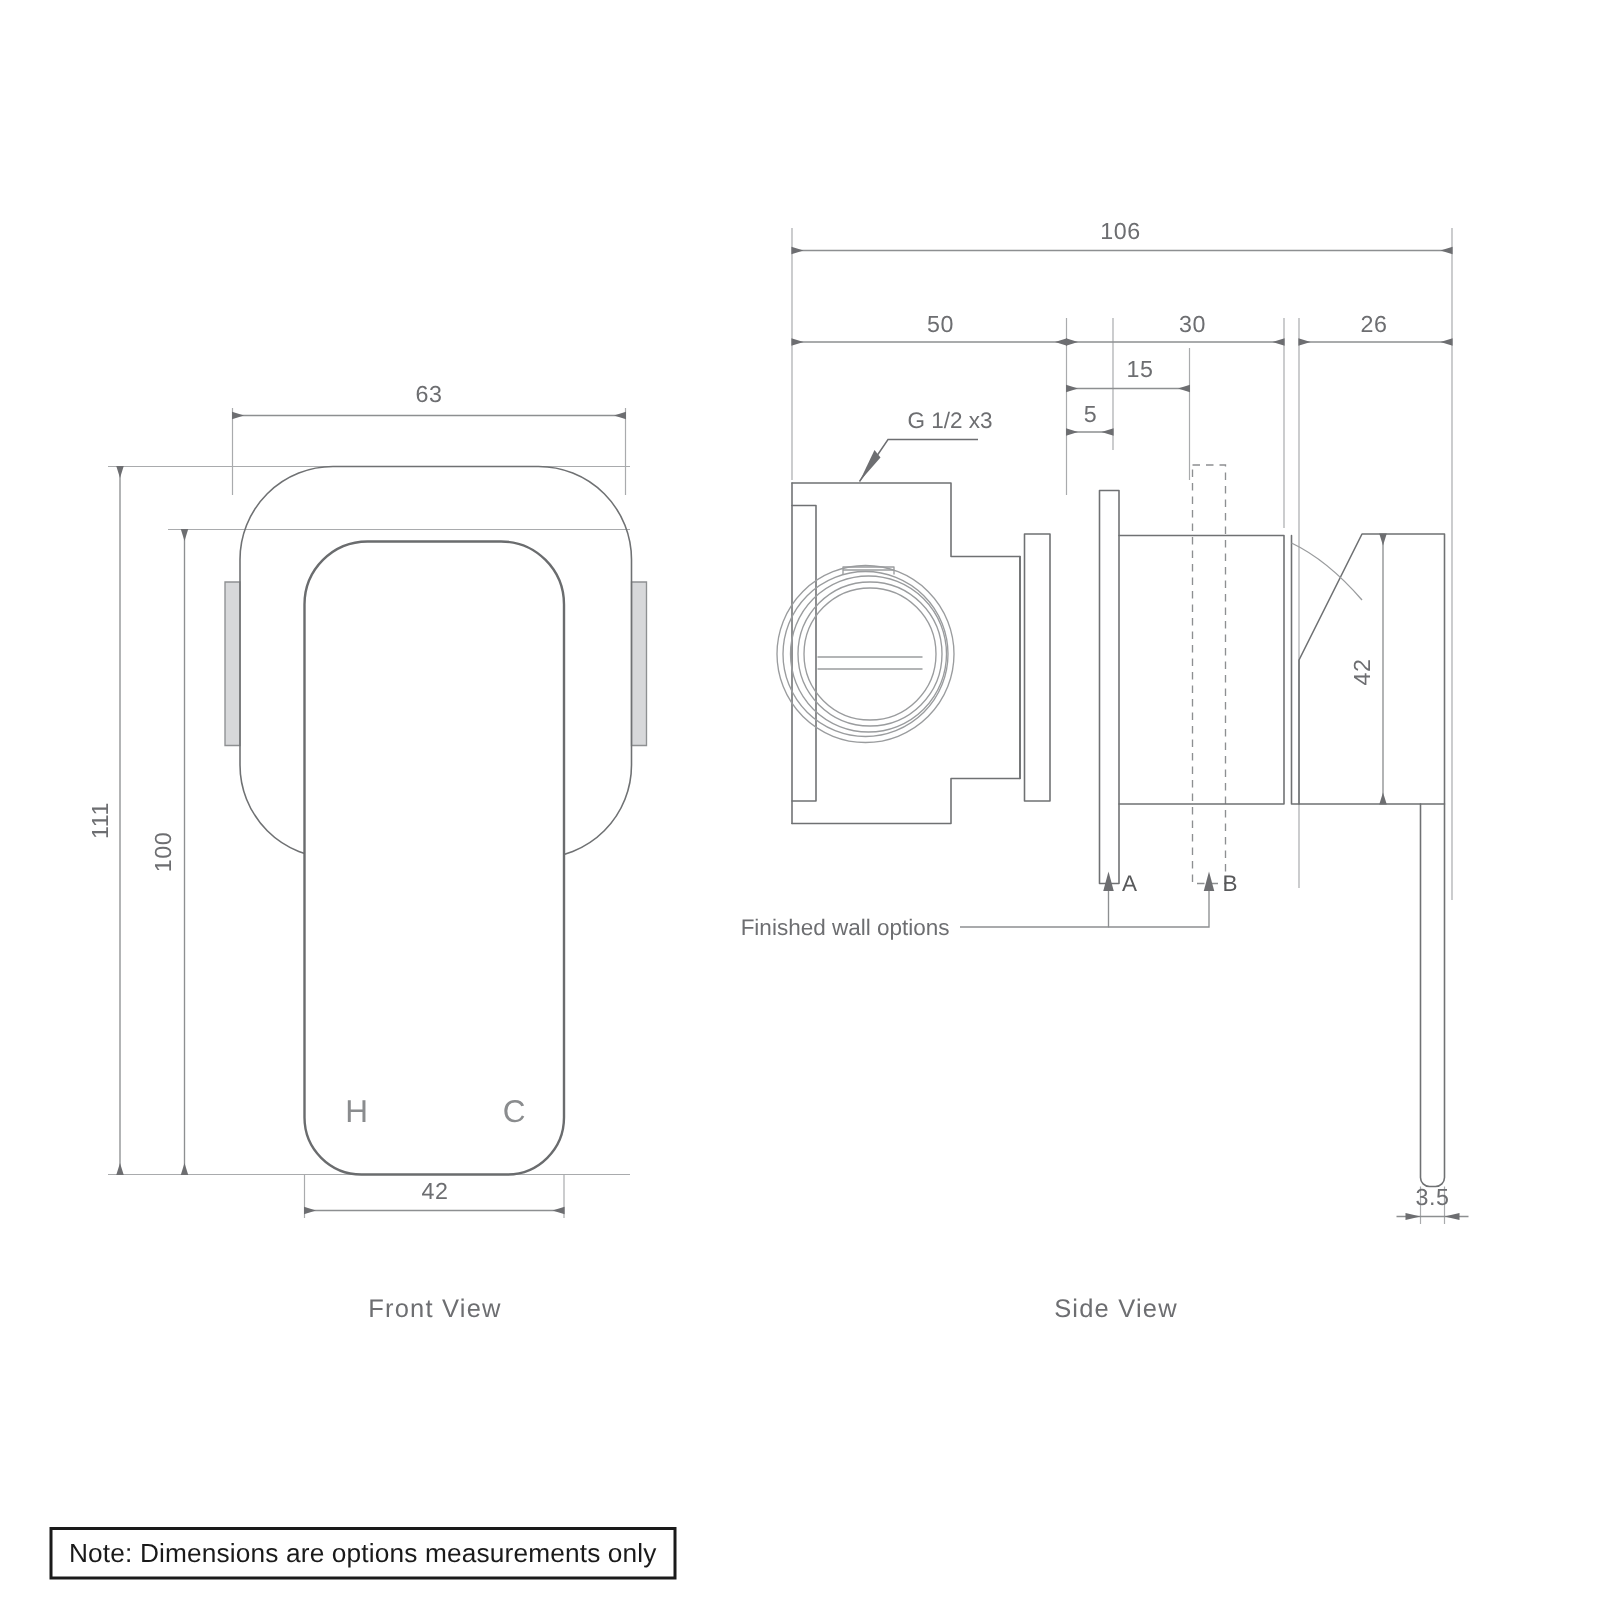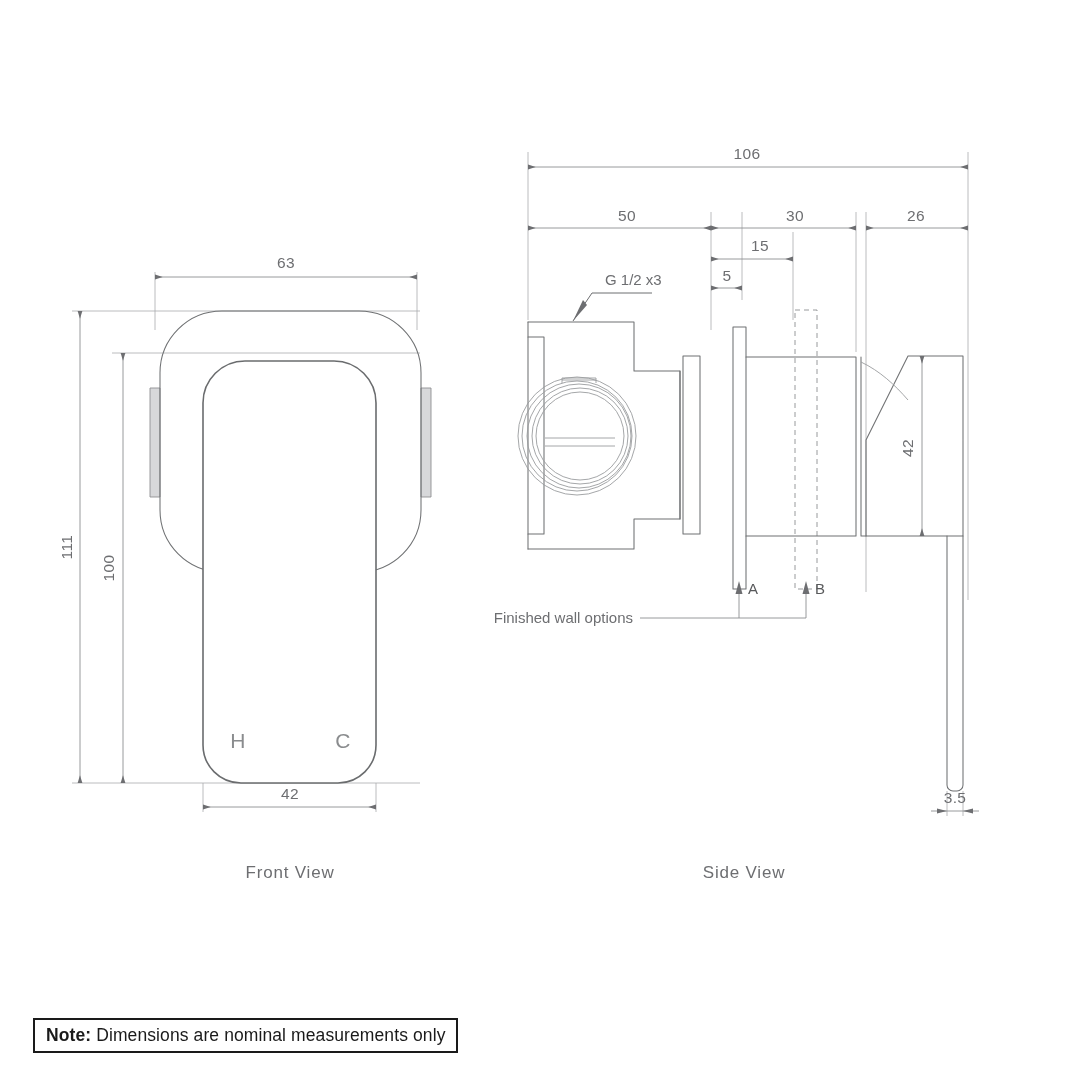--- a/index.html
+++ b/index.html
@@ -109,21 +109,21 @@
     border: 2.2px solid #1a1a1a;
     padding: 5px 11px 6px 11px;
     background: #ffffff;
     font-size: 17.5px;
     color: #1a1a1a;
     letter-spacing: 0.1px;
     white-space: nowrap;
     line-height: 1.15;
   }
   #note-box .note-strong {
-    font-weight: bold;
+    font-weight: normal;
   }
 </style>
 </head>
 <body>
 
 <div id="drawing-root">
 <svg class="sheet" viewBox="0 0 1080 1080" xmlns="http://www.w3.org/2000/svg">
 
   <defs>
     <marker id="arrIn" viewBox="0 0 10 10" refX="9.5" refY="5" markerWidth="9" markerHeight="9" orient="auto-start-reverse">
@@ -325,14 +325,14 @@
     </g>
 
     <text class="viewlabel" x="744" y="878" text-anchor="middle">Side View</text>
   </g>
 
 </svg>
 </div>
 
 <div id="note-box">
   <span class="note-strong">Note:</span>
-  <span>Dimensions are nominal measurements only</span>
+  <span>Dimensions are options measurements only</span>
 </div>
 
 </body></html>

